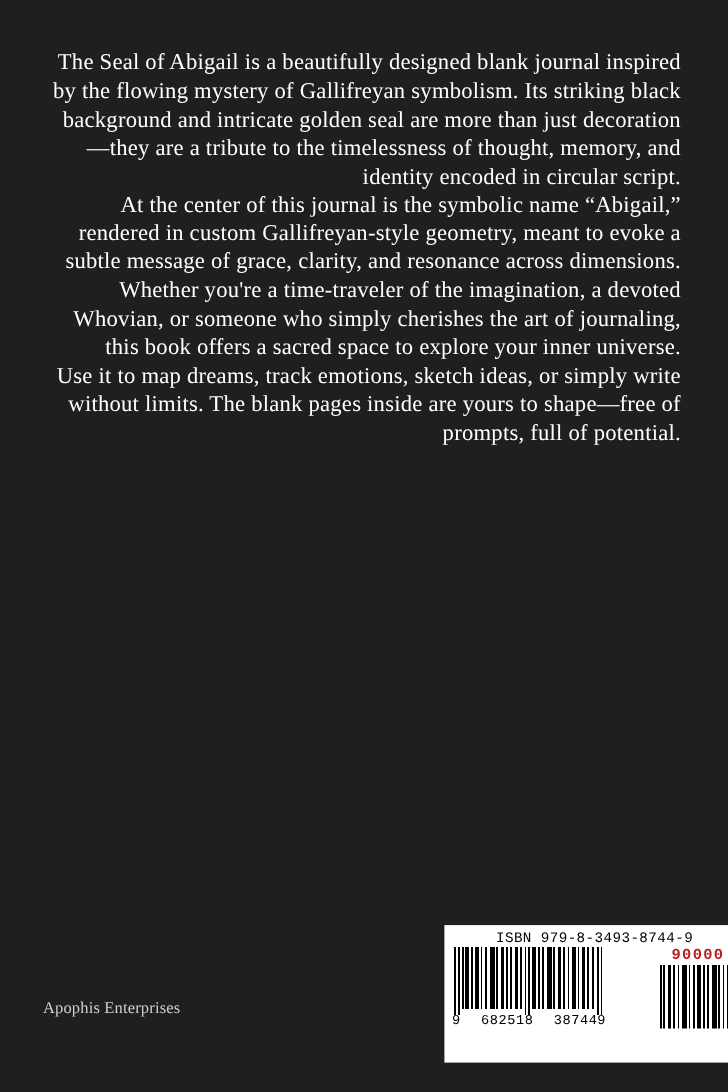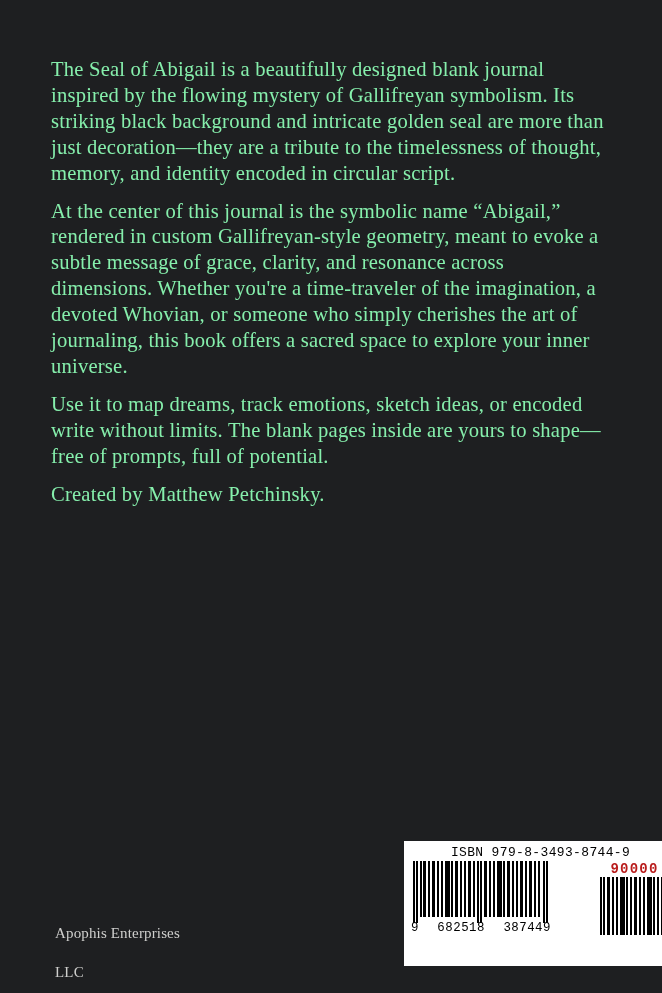--- a/index.html
+++ b/index.html
@@ -24,38 +24,38 @@
   }
 
   
   #blurb {
     position: absolute;
     left: 39px;
     top: 45px;
     width: 580px;
   }
   .para {
-    margin: 12px;
-    color: #86efac;
+    margin: 0;
+    color: #ffffff;
     font-size: 20.6px;
     line-height: 25.9px;
     letter-spacing: 0.01em;
-    text-align: left;
+    text-align: right;
     white-space: pre-wrap;
   }
 
   
   #imprint {
     position: absolute;
     left: 39px;
     top: 906px;
     width: 300px;
   }
   .imprint-line {
-    margin: 16px;
+    margin: 0;
     color: #cfcfcd;
     font-size: 15px;
     line-height: 22.5px;
     letter-spacing: 0.01em;
   }
 
   
   #barcode-panel {
     position: absolute;
     left: 404px;
@@ -123,27 +123,25 @@
   .bc-digits span { letter-spacing: 0.5px; }
 </style>
 </head>
 <body>
 
 <div id="cover">
 
   <div id="blurb">
     <p class="para">The Seal of Abigail is a beautifully designed blank journal inspired by the flowing mystery of Gallifreyan symbolism. Its striking black background and intricate golden seal are more than just decoration—they are a tribute to the timelessness of thought, memory, and identity encoded in circular script.</p>
     <p class="para">At the center of this journal is the symbolic name “Abigail,” rendered in custom Gallifreyan-style geometry, meant to evoke a subtle message of grace, clarity, and resonance across dimensions. Whether you're a time-traveler of the imagination, a devoted Whovian, or someone who simply cherishes the art of journaling, this book offers a sacred space to explore your inner universe.</p>
-    <p class="para">Use it to map dreams, track emotions, sketch ideas, or encoded write without limits. The blank pages inside are yours to shape—free of prompts, full of potential.</p>
-    <p class="para">Created by Matthew Petchinsky.</p>
+    <p class="para">Use it to map dreams, track emotions, sketch ideas, or simply write without limits. The blank pages inside are yours to shape—free of prompts, full of potential.</p>
   </div>
 
   <div id="imprint">
     <p class="imprint-line">Apophis Enterprises</p>
-    <p class="imprint-line">LLC</p>
   </div>
 
   <div id="barcode-panel">
 
     <div class="bc-isbn-text">ISBN 979-8-3493-8744-9</div>
 
     <div class="bc-body">
 
       <div class="bc-main">
         <svg class="bars" viewBox="0 0 142 62" preserveAspectRatio="none" shape-rendering="crispEdges">

